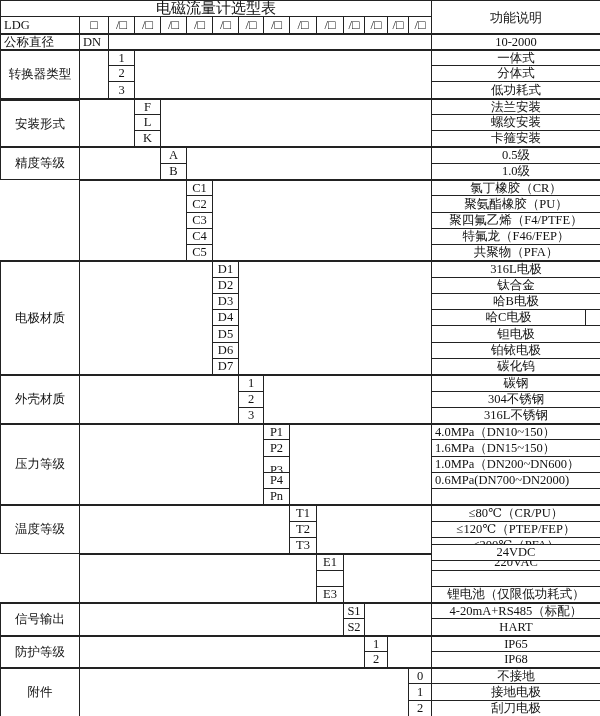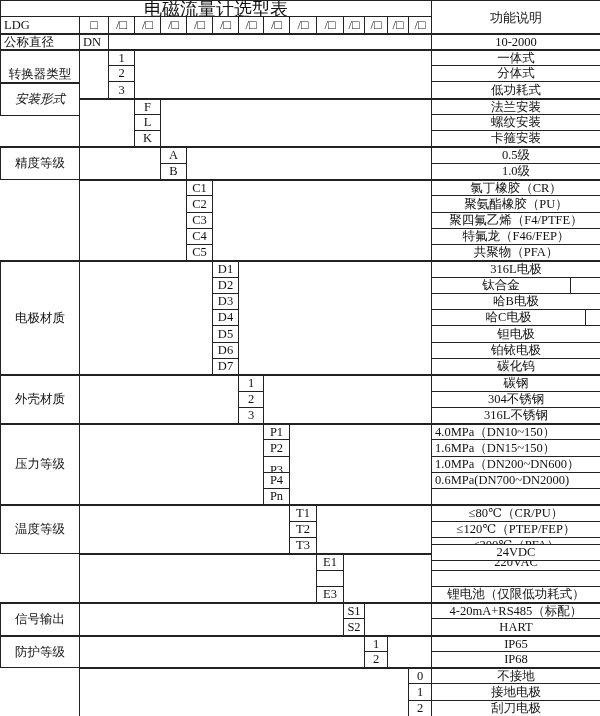--- a/index.html
+++ b/index.html
@@ -20,21 +20,21 @@
     display:flex;
     align-items:center;
     justify-content:center;
     overflow:hidden;
     white-space:nowrap;
     line-height:1;
   }
   .cell.sec{border-top-width:2px;}
   .cell.left{justify-content:flex-start;padding-left:3px;}
   .cell.pl8{}
-  .t-title{left:0;top:0;width:432px;height:17px;font-size:18px;}
+  .t-title{left:0;top:0;width:432px;height:17px;font-size:15px;}
   .t-desc-header{left:431px;top:0;width:170px;height:34px;font-size:13px;}
 </style>
 </head>
 <body>
 
 <div id="table-root">
   <div class="cell t-title">电磁流量计选型表</div>
   <div class="cell t-desc-header">功能说明</div>
 <div class="cell left pl8" style="left: 0px; top: 16px; width: 80px; height: 18px;">LDG</div>
     <div class="cell" style="left: 79px; top: 16px; width: 30px; height: 18px;">□</div>
@@ -57,21 +57,21 @@
     <div class="cell sec" style="left: 431px; top: 33px; width: 170px; height: 17px;">10-2000</div>
     <div class="cell sec" style="left: 0px; top: 49px; width: 80px; height: 50px;">转换器类型</div>
     <div class="cell sec" style="left: 79px; top: 49px; width: 30px; height: 50px;"></div>
     <div class="cell sec" style="left: 108px; top: 49px; width: 27px; height: 17px;">1</div>
     <div class="cell" style="left: 108px; top: 65px; width: 27px; height: 17px;">2</div>
     <div class="cell" style="left: 108px; top: 81px; width: 27px; height: 18px;">3</div>
     <div class="cell sec" style="left: 134px; top: 49px; width: 298px; height: 50px;"></div>
     <div class="cell sec" style="left: 431px; top: 49px; width: 170px; height: 17px;">一体式</div>
     <div class="cell" style="left: 431px; top: 65px; width: 170px; height: 17px;">分体式</div>
     <div class="cell" style="left: 431px; top: 81px; width: 170px; height: 18px;">低功耗式</div>
-    <div class="cell sec" style="left: 0px; top: 82px; width: 80px; height: 34px; font-style: italic;">安装形式</div>
+    <div class="cell sec" style="left: 0px; top: 99px; width: 80px; height: 49px;">安装形式</div>
     <div class="cell sec" style="left: 79px; top: 98px; width: 56px; height: 49px;"></div>
     <div class="cell sec" style="left: 134px; top: 98px; width: 27px; height: 17px;">F</div>
     <div class="cell" style="left: 134px; top: 114px; width: 27px; height: 17px;">L</div>
     <div class="cell" style="left: 134px; top: 130px; width: 27px; height: 17px;">K</div>
     <div class="cell sec" style="left: 160px; top: 98px; width: 272px; height: 49px;"></div>
     <div class="cell sec" style="left: 431px; top: 98px; width: 170px; height: 17px;">法兰安装</div>
     <div class="cell" style="left: 431px; top: 114px; width: 170px; height: 17px;">螺纹安装</div>
     <div class="cell" style="left: 431px; top: 130px; width: 170px; height: 17px;">卡箍安装</div>
     <div class="cell sec" style="left: 0px; top: 146px; width: 80px; height: 34px;">精度等级</div>
     <div class="cell sec" style="left: 79px; top: 146px; width: 82px; height: 34px;"></div>
@@ -96,21 +96,21 @@
     <div class="cell sec" style="left: 79px; top: 260px; width: 134px; height: 115px;"></div>
     <div class="cell sec" style="left: 212px; top: 260px; width: 27px; height: 18px;">D1</div>
     <div class="cell" style="left: 212px; top: 277px; width: 27px; height: 17px;">D2</div>
     <div class="cell" style="left: 212px; top: 293px; width: 27px; height: 17px;">D3</div>
     <div class="cell" style="left: 212px; top: 309px; width: 27px; height: 17px;">D4</div>
     <div class="cell" style="left: 212px; top: 325px; width: 27px; height: 18px;">D5</div>
     <div class="cell" style="left: 212px; top: 342px; width: 27px; height: 17px;">D6</div>
     <div class="cell" style="left: 212px; top: 358px; width: 27px; height: 17px;">D7</div>
     <div class="cell sec" style="left: 238px; top: 260px; width: 194px; height: 115px;"></div>
     <div class="cell sec" style="left: 431px; top: 260px; width: 170px; height: 18px;">316L电极</div>
-    <div class="cell" style="left: 431px; top: 277px; width: 140px; height: 17px;">钛合金</div>
+    <div class="cell" style="left: 431px; top: 277px; width: 170px; height: 17px;">钛合金</div>
     <div class="cell" style="left: 431px; top: 293px; width: 170px; height: 17px;">哈B电极</div>
     <div class="cell" style="left: 431px; top: 309px; width: 155px; height: 17px;">哈C电极</div>
     <div class="cell" style="left: 431px; top: 325px; width: 170px; height: 18px;">钽电极</div>
     <div class="cell" style="left: 431px; top: 342px; width: 170px; height: 17px;">铂铱电极</div>
     <div class="cell" style="left: 431px; top: 358px; width: 170px; height: 17px;">碳化钨</div>
     <div class="cell sec" style="left: 0px; top: 374px; width: 80px; height: 50px;">外壳材质</div>
     <div class="cell sec" style="left: 79px; top: 374px; width: 160px; height: 50px;"></div>
     <div class="cell sec" style="left: 238px; top: 374px; width: 26px; height: 18px;">1</div>
     <div class="cell" style="left: 238px; top: 391px; width: 26px; height: 17px;">2</div>
     <div class="cell" style="left: 238px; top: 407px; width: 26px; height: 17px;">3</div>
@@ -154,20 +154,21 @@
     <div class="cell sec" style="left: 364px; top: 602px; width: 68px; height: 34px;"></div>
     <div class="cell sec" style="left: 431px; top: 602px; width: 170px; height: 17px;">4-20mA+RS485（标配）</div>
     <div class="cell" style="left: 431px; top: 618px; width: 170px; height: 18px;">HART</div>
     <div class="cell sec" style="left: 0px; top: 635px; width: 80px; height: 33px;">防护等级</div>
     <div class="cell sec" style="left: 79px; top: 635px; width: 286px; height: 33px;"></div>
     <div class="cell sec" style="left: 364px; top: 635px; width: 24px; height: 17px;">1</div>
     <div class="cell" style="left: 364px; top: 651px; width: 24px; height: 17px;">2</div>
     <div class="cell sec" style="left: 387px; top: 635px; width: 45px; height: 33px;"></div>
     <div class="cell sec" style="left: 431px; top: 635px; width: 170px; height: 17px;">IP65</div>
     <div class="cell" style="left: 431px; top: 651px; width: 170px; height: 17px;">IP68</div>
+    <div class="cell sec" style="left: 0px; top: 667px; width: 80px; height: 50px;">附件</div>
     <div class="cell sec" style="left: 79px; top: 667px; width: 330px; height: 50px;"></div>
     <div class="cell sec" style="left: 408px; top: 667px; width: 24px; height: 17px;">0</div>
     <div class="cell" style="left: 408px; top: 683px; width: 24px; height: 18px;">1</div>
     <div class="cell" style="left: 408px; top: 700px; width: 24px; height: 17px;">2</div>
     <div class="cell sec" style="left: 431px; top: 667px; width: 170px; height: 17px;">不接地</div>
     <div class="cell" style="left: 431px; top: 683px; width: 170px; height: 18px;">接地电极</div>
     <div class="cell" style="left: 431px; top: 700px; width: 170px; height: 17px;">刮刀电极</div>
   </div>
 
 </body></html>

